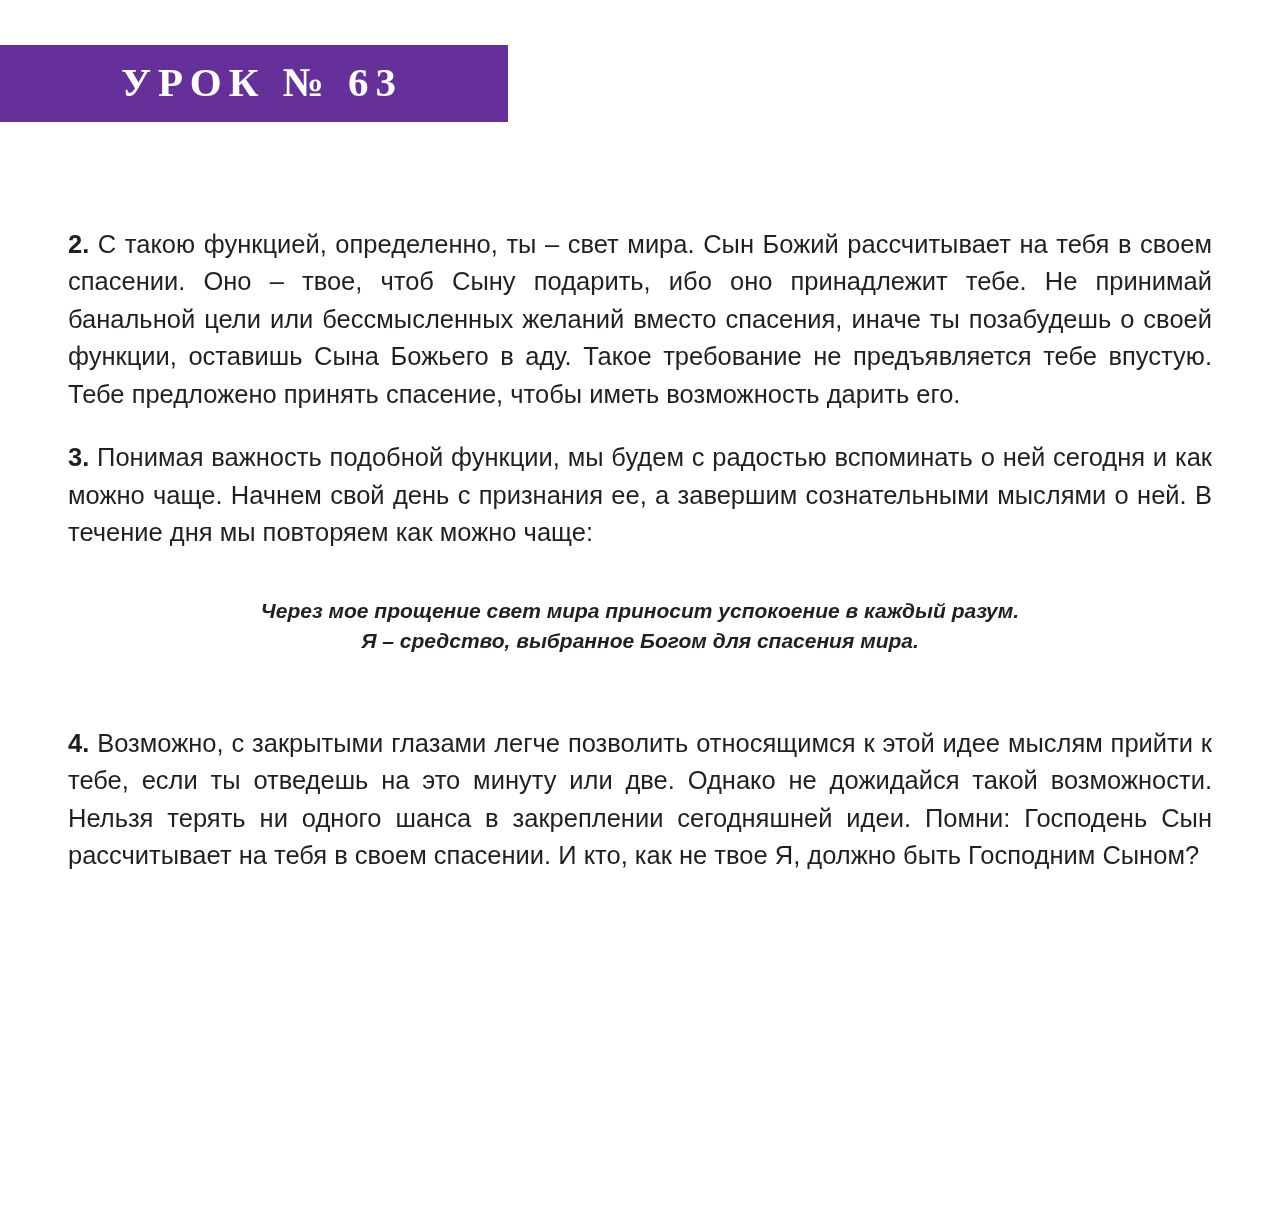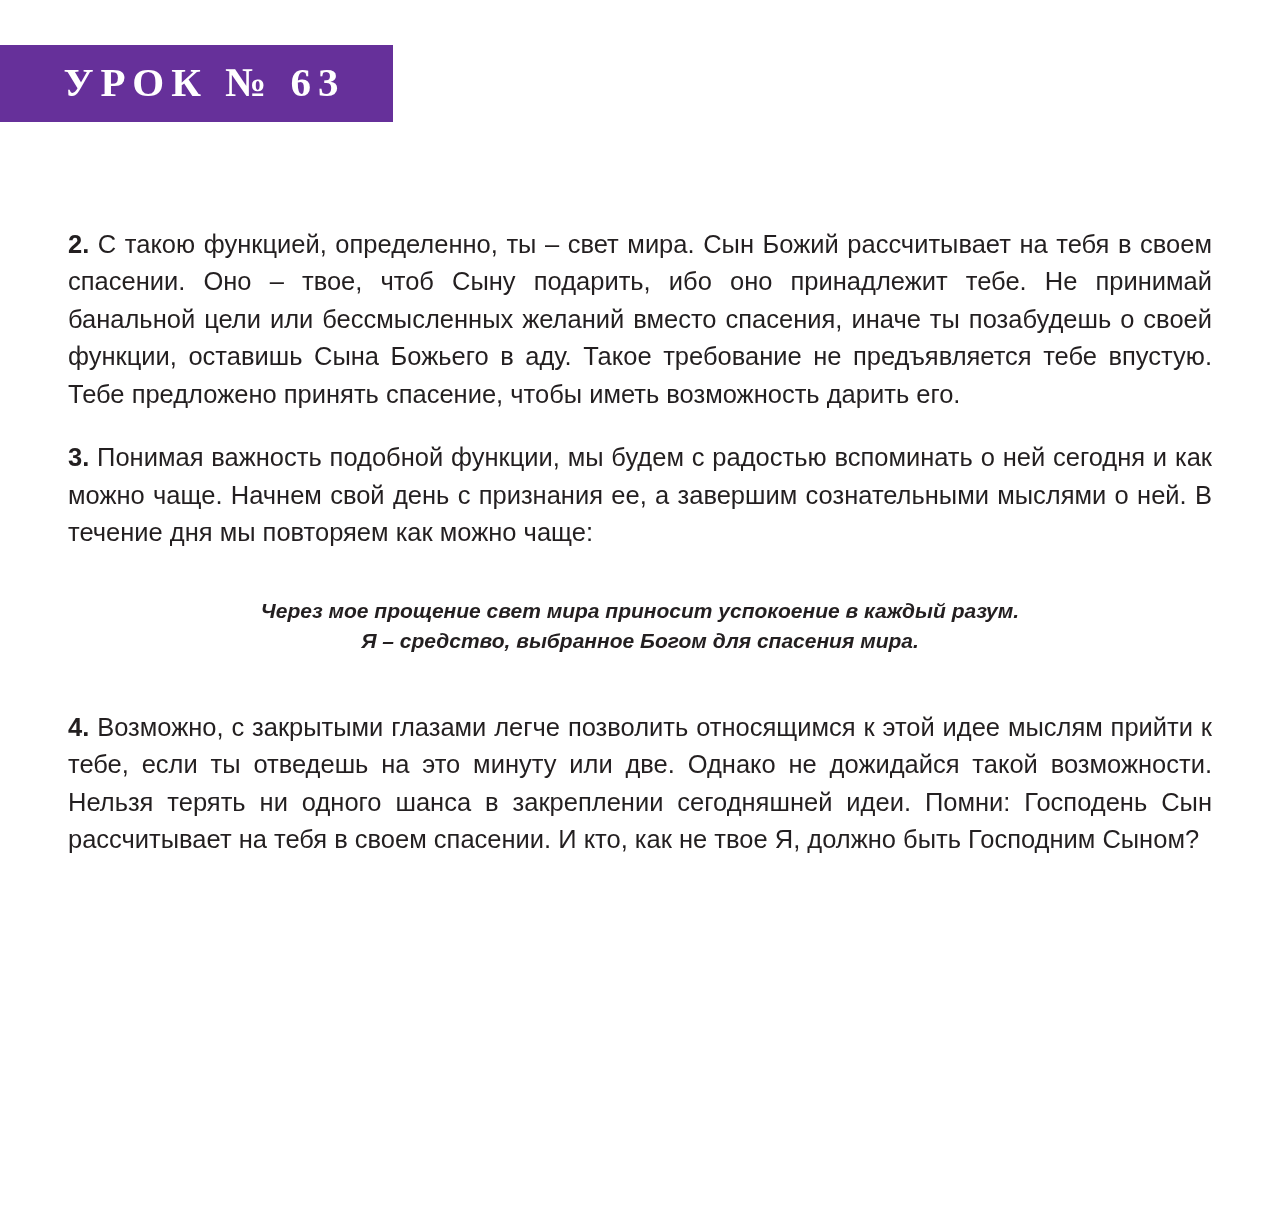--- a/index.html
+++ b/index.html
@@ -22,21 +22,21 @@
     width: 1280px;
     height: 1232px;
     background: #ffffff;
   }
 
   
   .lesson-banner {
     position: absolute;
     left: 0;
     top: 45px;
-    width: 393px;
+    width: 508px;
     height: 77px;
     background: #66309A;
     display: flex;
     align-items: center;
     justify-content: center;
     box-sizing: border-box;
     padding-left: 34px;
     padding-right: 18px;
   }
   .lesson-banner-text {
@@ -82,21 +82,21 @@
     color: #231f20;
     margin: 0;
     hyphens: manual;
   }
   .para-num {
     font-weight: bold;
   }
   .p1 { margin-top: 72px; }
   .p2 { margin-top: 48px; }
   .p3 { margin-top: 26px; }
-  .p4 { margin-top: 52px; }
+  .p4 { margin-top: 68px; }
 
   
   .affirmation {
     margin-top: 44px;
     font-size: 21px;
     font-weight: bold;
     font-style: italic;
     line-height: 1.45;
     text-align: center;
     color: #231f20;

